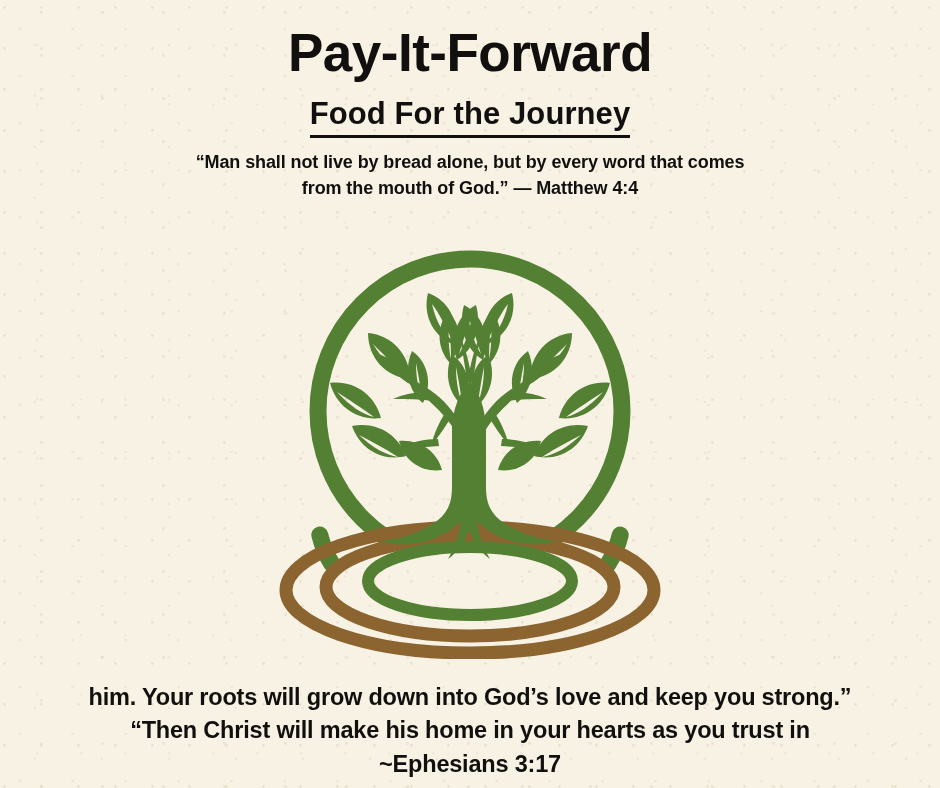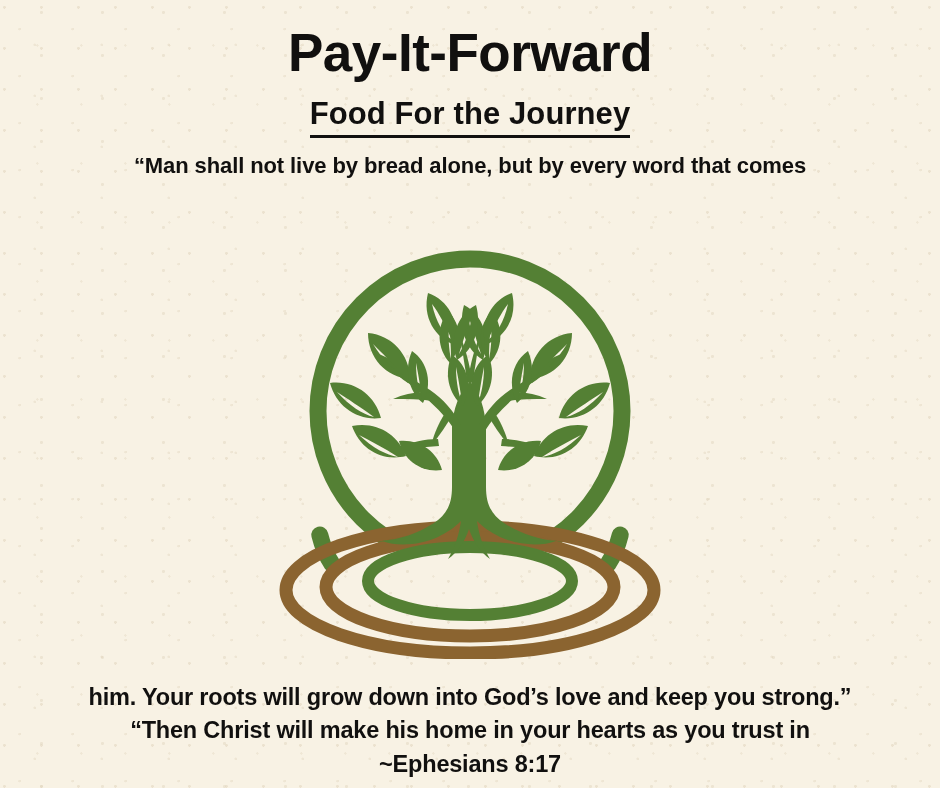--- a/index.html
+++ b/index.html
@@ -55,21 +55,21 @@
     font-size: 31px;
     font-weight: 700;
     letter-spacing: 0.1px;
     line-height: 1.25;
     border-bottom: 3px solid #11100f;
     padding-bottom: 1px;
   }
 
   #epigraph {
     top: 150px;
-    font-size: 22px;
+    font-size: 18px;
     font-weight: 700;
     line-height: 1.42;
     letter-spacing: -0.1px;
     padding: 0 58px;
     width: 824px;
   }
 
   #closing {
     top: 681px;
     font-size: 23.5px;
@@ -95,20 +95,21 @@
 <div id="poster">
 
   <div class="txt-block" id="subtitle-wrap">
     <span id="subtitle">Food For the Journey</span>
   </div>
 
   <div class="txt-block" id="title">Pay-It-Forward</div>
 
   <div class="txt-block" id="epigraph">
     <div>“Man shall not live by bread alone, but by every word that comes</div>
+    <div>from the mouth of God.” — Matthew 4:4</div>
   </div>
 
   <div id="logo">
     <svg viewBox="0 0 416 416" xmlns="http://www.w3.org/2000/svg" aria-hidden="true">
       <defs>
         <clipPath id="circClip">
           <rect x="0" y="0" width="416" height="300"></rect>
         </clipPath>
       </defs>
 
@@ -190,16 +191,16 @@
         <path d="M226 112 C 210 122 205 144 215 163 C 230 151 234 129 226 112 Z M222 124 C 222 140 219 152 216 160 C 218 145 220 134 222 124 Z"></path>
         <path d="M326 183 C 302 178 280 191 272 213 C 296 219 318 206 326 183 Z M319 192 C 305 205 292 212 280 214 C 294 205 307 198 319 192 Z"></path>
         <path d="M279 198 C 259 196 241 208 236 227 C 256 230 274 218 279 198 Z"></path>
       </g>
     </svg>
   </div>
 
   <div class="txt-block" id="closing">
     <div>him. Your roots will grow down into God’s love and keep you strong.”</div>
     <div>“Then Christ will make his home in your hearts as you trust in</div>
-    <div>~Ephesians 8:17</div>
+    <div>~Ephesians 3:17</div>
   </div>
 
 </div>
 
 </body></html>

